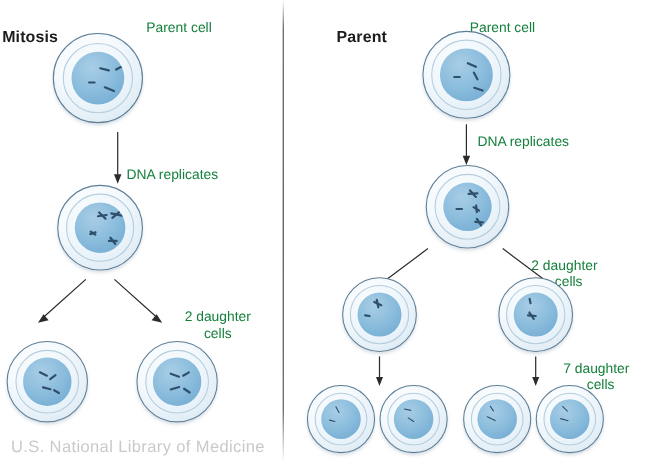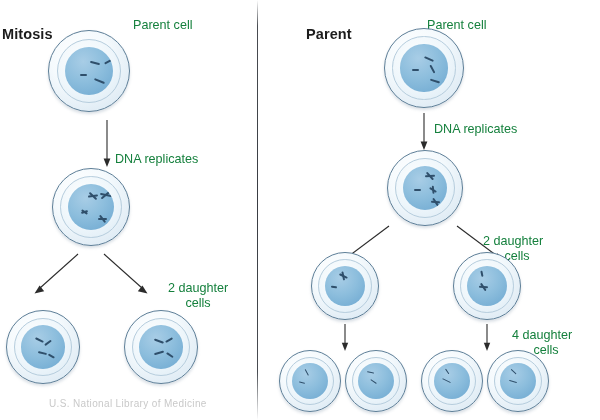--- a/index.html
+++ b/index.html
@@ -49,25 +49,24 @@
   .label {
     position: absolute;
     font-size: 12.6px;
     color: #15803d;
     white-space: nowrap;
     line-height: 15px;
   }
   .label.center { text-align: center; }
   .credit {
     position: absolute;
-    font-size: 10px;
+    font-size: 15px;
     color: #c9c9c9;
     white-space: nowrap;
     letter-spacing: 0.35px;
-    margin-left: 39px;
   }
 
   
   .cell {
     position: absolute;
   }
   .cell .membrane {
     position: absolute;
     left: 0;
     top: 0;
@@ -295,21 +294,21 @@
 
     <svg class="arrow" style="left:82px; top:324px;" width="14" height="28">
       <line x1="6" y1="0" x2="6" y2="20"></line>
       <path class="head" d="M6 27 L2.8 18.8 L9.2 18.8 Z"></path>
     </svg>
     <svg class="arrow" style="left:224px; top:324px;" width="14" height="28">
       <line x1="6" y1="0" x2="6" y2="20"></line>
       <path class="head" d="M6 27 L2.8 18.8 L9.2 18.8 Z"></path>
     </svg>
 
-    <div class="label" style="left:255px; top:328px;">4 daughter</div>
+    <div class="label" style="left:255px; top:328px;">7 daughter</div>
     <div class="label center" style="left:255px; top:343px; width:68px;">cells</div>
 
     <div class="cell" id="me-d4-1" style="left:22px; top:350px; width:62px; height:62px;">
         <div class="membrane"></div>
         <div class="cyto-ring" style="left: 6.51px; top: 6.51px; width: 48.98px; height: 48.98px;"></div>
         <div class="nucleus" style="left: 12.71px; top: 12.71px; width: 36.58px; height: 36.58px;">
           <div class="chrom" style="left: 11.4312px; top: 9.145px; width: 7.43031px; height: 1.37175px; transform-origin: 50% 50%; transform: rotate(62deg);"></div>
           <div class="chrom" style="left: 6.85875px; top: 19.4331px; width: 5.71562px; height: 1.37175px; transform-origin: 50% 50%; transform: rotate(14deg);"></div>
         </div>
       </div>

